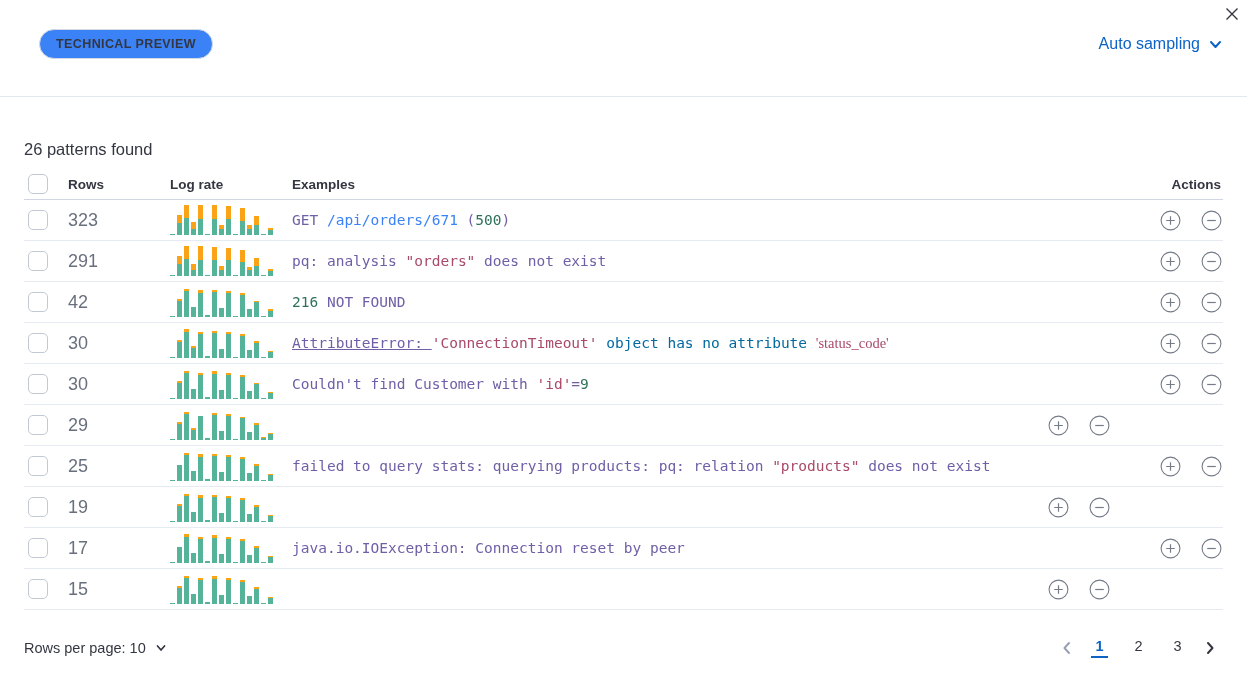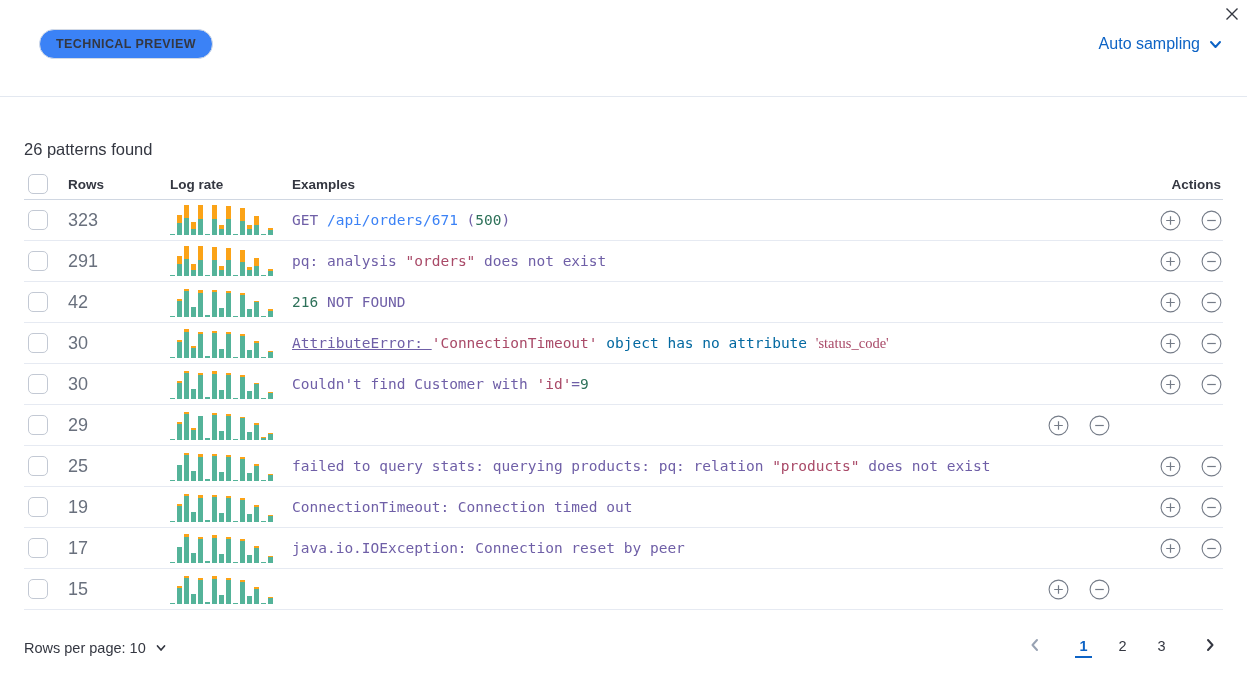--- a/index.html
+++ b/index.html
@@ -42,21 +42,21 @@
   .seg{width:100%;}
   .example{
     font-family:"DejaVu Sans Mono","Liberation Mono",monospace;font-size:14.5px;
     white-space:nowrap;overflow:hidden;padding-right:10px;
   }
   .actions-cell{display:flex;justify-content:flex-end;gap:19px;padding-right:1px;}
   .icon-btn{width:22px;height:22px;background:none;border:none;padding:0;cursor:pointer;display:flex;align-items:center;justify-content:center;}
   
   .tfoot{display:flex;align-items:center;justify-content:space-between;margin-top:27px;}
   .rpp{display:flex;align-items:center;gap:9px;font-size:14.5px;color:#343741;background:none;border:none;font-family:inherit;cursor:pointer;padding:0;}
-  .pagination{display:flex;align-items:flex-start;gap:16px;}
+  .pagination{display:flex;align-items:center;}
   .page-btn{
     min-width:17px;text-align:center;margin:0 11px;font-size:14.5px;color:#343741;
     background:none;border:none;font-family:inherit;cursor:pointer;padding:0 0 2px 0;
   }
   .page-btn.active{color:var(--blue);font-weight:700;border-bottom:2px solid var(--blue);}
   .nav-btn{background:none;border:none;padding:0;margin:0 6px;cursor:pointer;display:flex;align-items:center;}
 </style>
 </head>
 <body>
 
@@ -690,21 +690,20 @@
             <div class="seg" style="height: 15px; background: rgb(84, 179, 153);"></div>
           </div>
           <div class="bar">
             <div class="seg" style="height: 1px; background: rgb(84, 179, 153);"></div>
           </div>
           <div class="bar">
             <div class="seg" style="height: 1px; background: rgb(251, 163, 23);"></div>
             <div class="seg" style="height: 6px; background: rgb(84, 179, 153);"></div>
           </div>
         </div>
-    <div class="example"><span style="color: rgb(111, 95, 167);">ConnectionTimeout: Connection timed out</span></div>
     <div class="actions-cell">
       <button class="icon-btn" aria-label="filter for pattern">
         <svg width="21" height="21" viewBox="0 0 21 21">
               <circle cx="10.5" cy="10.5" r="9.4" fill="none" stroke="#757c88" stroke-width="1.1"></circle>
               <path d="M6.2 10.5 h8.6 M10.5 6.2 v8.6" stroke="#757c88" stroke-width="1.2" fill="none"></path>
             </svg>
       </button>
       <button class="icon-btn" aria-label="filter out pattern">
         <svg width="21" height="21" viewBox="0 0 21 21">
               <circle cx="10.5" cy="10.5" r="9.4" fill="none" stroke="#757c88" stroke-width="1.1"></circle>

